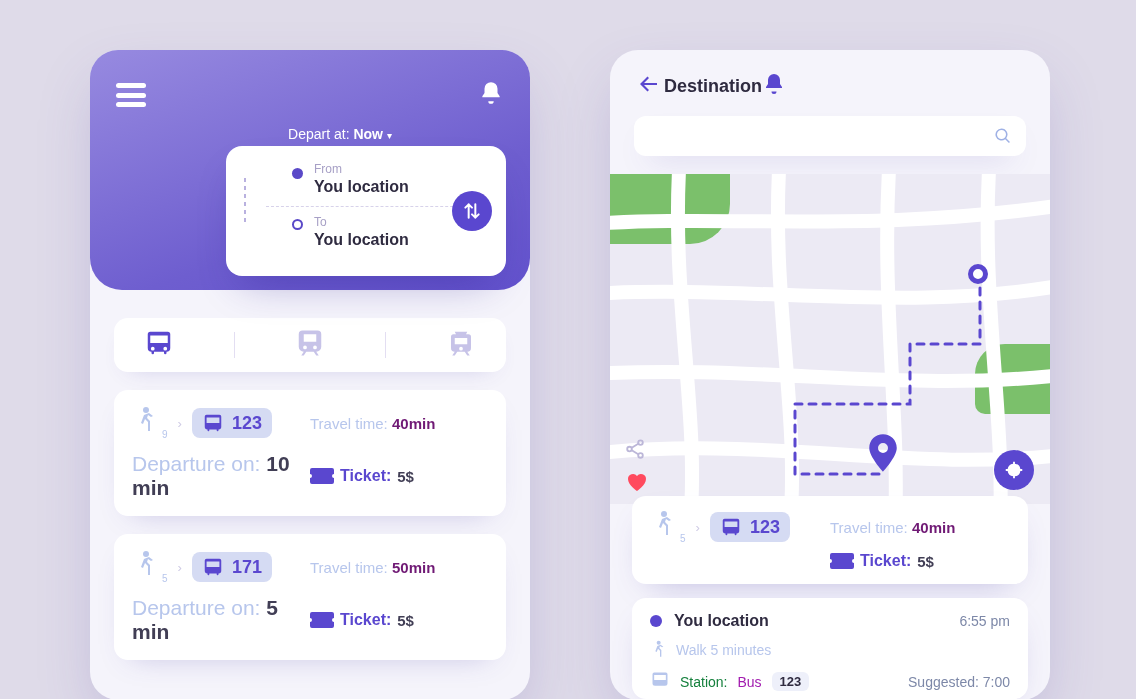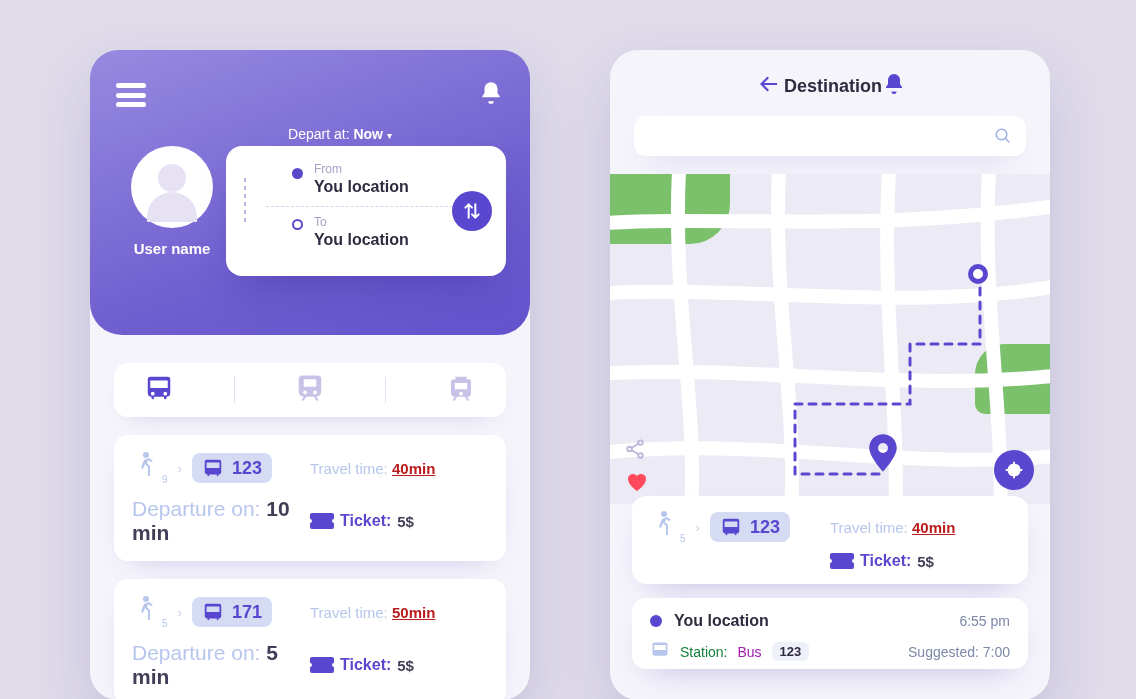--- a/index.html
+++ b/index.html
@@ -5,21 +5,21 @@
   * { box-sizing: border-box; margin: 0; padding: 0; font-family: -apple-system, BlinkMacSystemFont, "Segoe UI", Arial, sans-serif; }
   body { background: #dfdbe9; width: 1136px; height: 699px; overflow: hidden; position: relative; }
 
   
   .phone-left {
     position: absolute; left: 90px; top: 50px; width: 440px; height: 650px;
     background: #f5f4fb; border-radius: 28px; overflow: hidden;
     box-shadow: 0 25px 60px -10px rgba(86,73,167,.25);
   }
   .hdr {
-    position: relative; height: 285px; padding: 28px 26px 0 26px;
+    position: relative; height: 240px; padding: 28px 26px 0 26px;
     background: linear-gradient(160deg,#978ae0 0%, #6e5ecf 65%, #6352cd 100%);
     border-radius: 0 0 32px 32px;
   }
   .hdr-top { display:flex; align-items:center; justify-content:space-between; }
   .burger { width:30px; height:24px; display:flex; flex-direction:column; justify-content:space-between; cursor:pointer;}
   .burger span { display:block; height:5px; background:#fff; border-radius:3px; }
   .bell svg { width:26px; height:30px; fill:#fff; }
   .depart { color:#fff; font-size:14px; font-weight:500; text-align:center; margin-top:14px; margin-left:60px;}
   .depart b { font-weight:700; }
   .user-col { position:absolute; left:22px; top:96px; width:120px; text-align:center; }
@@ -56,35 +56,35 @@
     display:grid; grid-template-columns:1fr 1fr; row-gap:12px; align-items:center;
   }
   .rt-left { display:flex; align-items:center; gap:10px; }
   .walk-ico svg { width:26px; height:30px; fill:#b7c6ec; }
   .walk-mins { font-size:10px; color:#b7c6ec; margin-left:-6px; align-self:flex-end;}
   .chev { color:#cfcbe5; font-size:13px; }
   .bus-pill { background:#d5dbf3; border-radius:8px; padding:4px 10px; display:flex; align-items:center; gap:8px;}
   .bus-pill svg { width:22px; height:22px; fill:#5a47cf;}
   .bus-num { color:#5a47cf; font-size:18px; font-weight:700;}
   .rt-right { text-align:left; color:#b7c6ec; font-size:15px; }
-  .rt-right b { color:#b91c1c; font-weight:700;text-decoration:underline; }
+  .rt-right b { color:#701a75; font-weight:700; }
   .dep  { color:#b7c6ec; font-size:21px;} .dep b { color:#413e55; font-weight:700;}
   .tick { display:flex; align-items:center; gap:6px; justify-content:flex-start;}
   .tick svg { width:24px; height:16px; fill:#5a47cf;}
   .tick-lab { color:#5a47cf; font-weight:700; font-size:16px;}
   .tick-val { color:#413e55; font-weight:700; font-size:15px;}
 
   
   .phone-right {
     position:absolute; left:610px; top:50px; width:440px; height:650px;
     background:#f5f4fb; border-radius:28px; overflow:hidden;
     box-shadow:0 25px 60px -10px rgba(86,73,167,.25);
   }
   .pr-top {
-    padding:20px 24px 0; display:flex; align-items:center; justify-content:center;
+    padding:20px 24px 0; display:flex; align-items:center; justify-content:flex-start;
   }
   .pr-title { color:#2f2b40; font-size:18px; font-weight:700; }
   .back svg { width:30px; height:24px; fill:#5a47cf; }
   .bell2 svg { width:24px; height:28px; fill:#5a47cf; }
   .searchbar {
     margin:14px 24px 0; background:#fff; border-radius:12px; height:40px;
     box-shadow:0 14px 30px -16px rgba(80,70,170,.35);
     display:flex; align-items:center; justify-content:flex-end; padding:0 14px;
   }
   .searchbar svg { width:18px; height:18px; fill:#9fb1e5; }
@@ -147,24 +147,20 @@
             <path d="M12 2a6 6 0 0 0-6 6v4l-2 3v1h16v-1l-2-3V8a6 6 0 0 0-6-6zm0 20a2.5 2.5 0 0 0 2.5-2.5h-5A2.5 2.5 0 0 0 12 22z"></path>
           </svg>
       </div>
     </div>
     <div class="depart">
       <span>Depart at:</span>
       <b>Now</b>
       <span style="font-size:10px;"> ▾</span>
     </div>
 
-    <div class="user-col">
-      <div class="avatar"></div>
-      <div class="uname">User name</div>
-    </div>
 
     <div class="locbox">
       <div class="lb-line"></div>
       <div class="lb-row">
         <span class="lb-dot1"></span>
         <div class="lb-lab">From</div>
         <div class="lb-val">You location</div>
       </div>
       <hr class="lb-div">
       <div class="lb-row">
@@ -353,20 +349,27 @@
     </div>
 
     <div class="pr-card2">
       <div class="loc-row">
         <div class="loc-left">
           <span class="loc-dot"></span>
           <span class="loc-name">You location</span>
         </div>
         <span class="loc-time">6:55 pm</span>
       </div>
+      <div class="walk-row">
+        <svg viewBox="0 0 24 30">
+            <circle cx="13" cy="4" r="3"></circle>
+            <path d="M11 9l-3 8 2 1 2-5 3 3v9h2v-10l-3-3 1-3 3 2 2-1-4-3z"></path>
+          </svg>
+        <span>Walk 5 minutes</span>
+      </div>
       <div class="stn-row">
         <span class="bus-ico"><svg viewBox="0 0 24 24">
               <path d="M5 3h14a2 2 0 0 1 2 2v11a3 3 0 0 1-3 3H6a3 3 0 0 1-3-3V5a2 2 0 0 1 2-2zm0 3v6h14V6H5z"></path>
             </svg></span>
         <span class="stn-lab">Station:</span>
         <span class="stn-mode">Bus</span>
         <span class="stn-pill">123</span>
         <span class="stn-dep">
           <span>Suggested:</span>
           <span>7:00</span>

